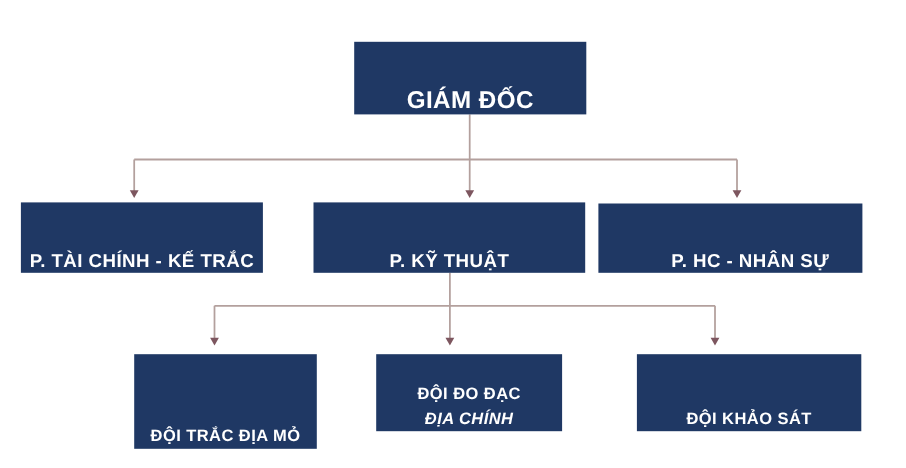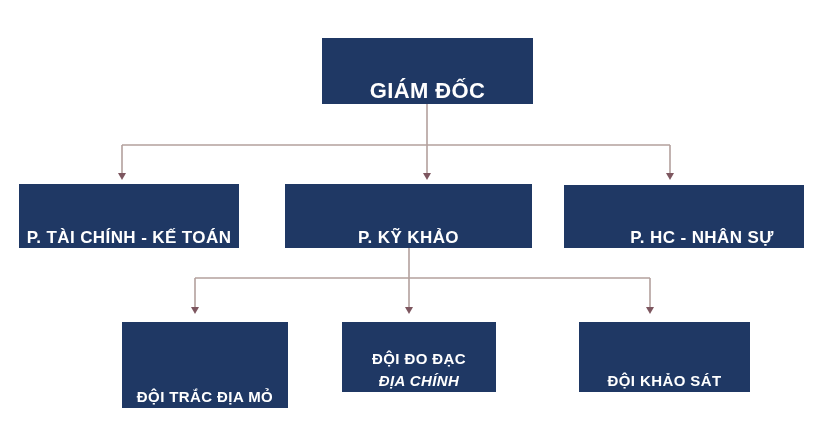--- a/index.html
+++ b/index.html
@@ -45,24 +45,24 @@
     box-sizing: border-box;
   }
   .node .line2 { display: block; font-style: italic; }
   .lvl1 { font-size: 22px; }
   .lvl2 { font-size: 17px; }
   .lvl3 { font-size: 15px; line-height: 22px; }
 
   #n-director  { left: 322px; top: 38px;  width: 211px; height: 66px; }
   #n-finance   { left: 19px;  top: 184px; width: 220px; height: 64px; }
   #n-technical { left: 285px; top: 184px; width: 247px; height: 64px; }
-  #n-hr        { left: 564px; top: 185px; width: 240px; height: 63px; padding-left: 36px; }
+  #n-hr        { left: 544px; top: 185px; width: 240px; height: 63px; padding-left: 36px; }
   #n-team1     { left: 122px; top: 322px; width: 166px; height: 86px; }
-  #n-team2     { left: 342px; top: 322px; width: 154px; height: 70px; }
-  #n-team3     { left: 579px; top: 322px; width: 171px; height: 70px; }
+  #n-team2     { left: 342px; top: 322px; width: 169px; height: 70px; }
+  #n-team3     { left: 579px; top: 322px; width: 204px; height: 70px; }
 </style>
 </head>
 <body>
 
 <div class="canvas">
 
   <svg class="connectors" viewBox="0 0 824 425" xmlns="http://www.w3.org/2000/svg">
 
     <g>
       <path class="line" d="M427 104 L427 174"></path>
@@ -83,25 +83,25 @@
       <polygon class="arrow" points="405,307 413,307 409,314"></polygon>
       <polygon class="arrow" points="646,307 654,307 650,314"></polygon>
     </g>
   </svg>
 
   <div class="node lvl1" id="n-director">
     <span>GIÁM ĐỐC</span>
   </div>
 
   <div class="node lvl2" id="n-finance">
-    <span>P. TÀI CHÍNH - KẾ TOÁN</span>
+    <span>P. TÀI CHÍNH - KẾ TRẮC</span>
   </div>
 
   <div class="node lvl2" id="n-technical">
-    <span>P. KỸ KHẢO</span>
+    <span>P. KỸ THUẬT</span>
   </div>
 
   <div class="node lvl2" id="n-hr">
     <span>P. HC - NHÂN SỰ</span>
   </div>
 
   <div class="node lvl3" id="n-team1">
     <span>ĐỘI TRẮC ĐỊA MỎ</span>
   </div>
 

